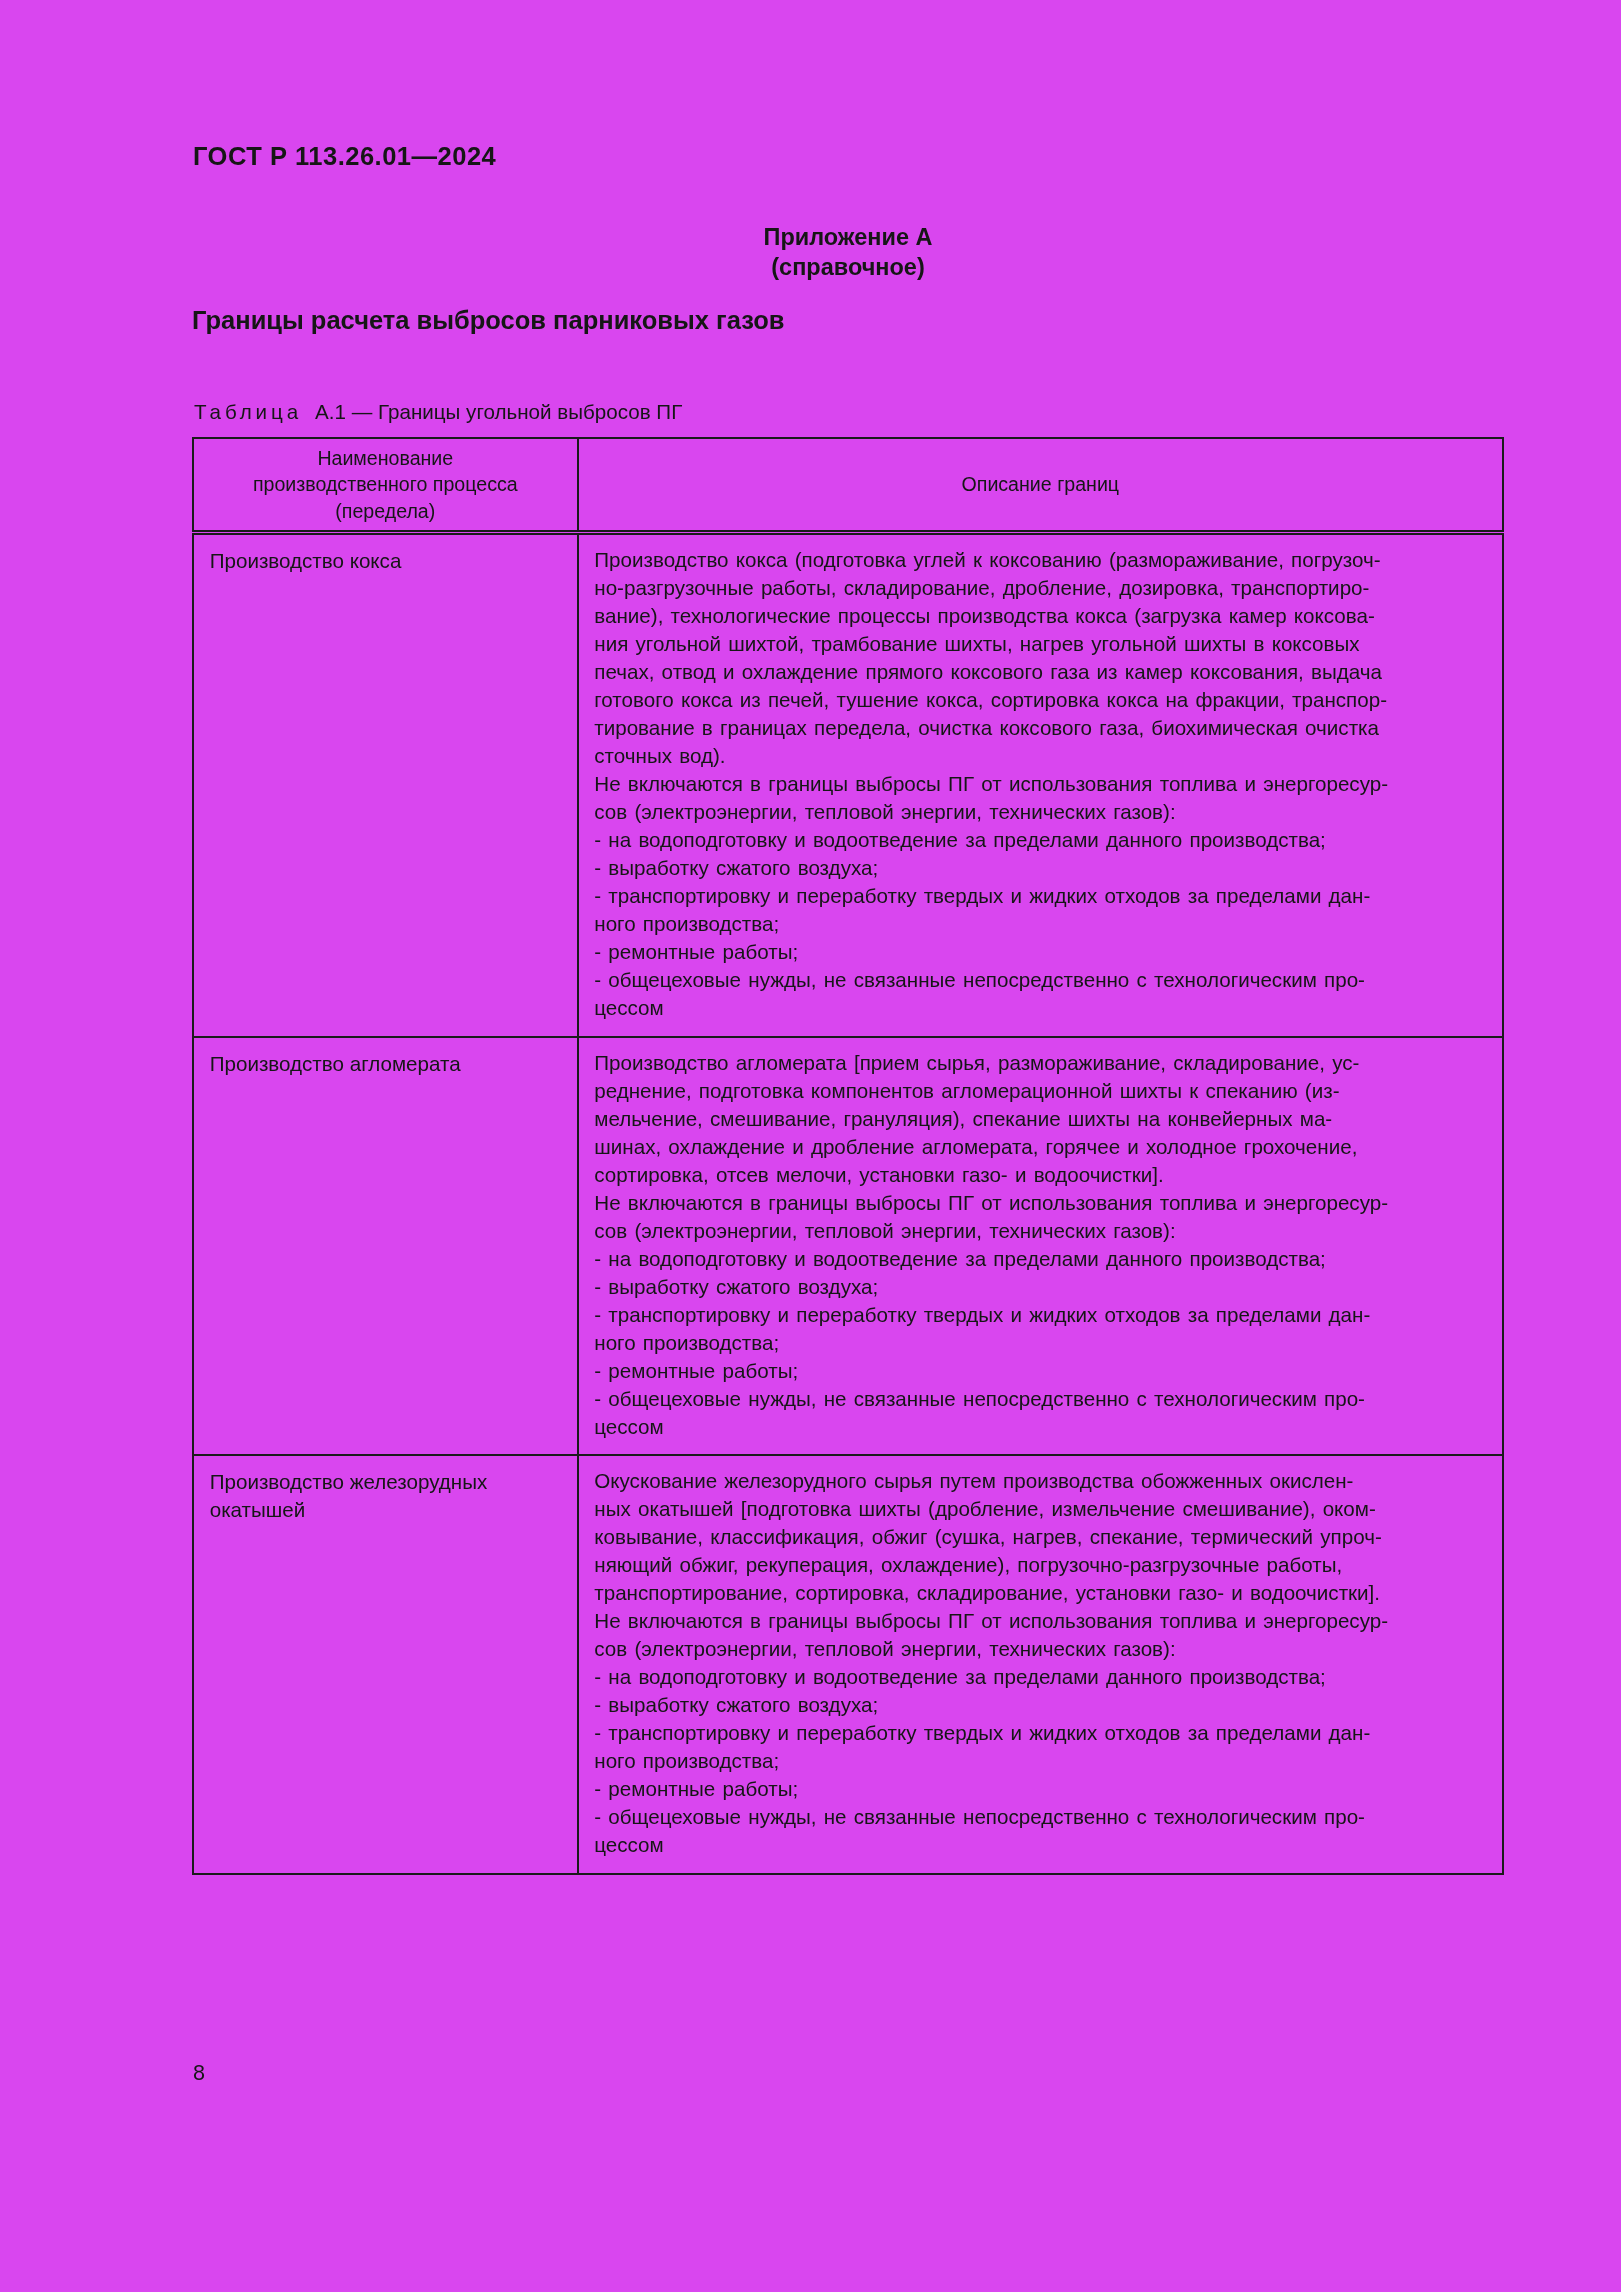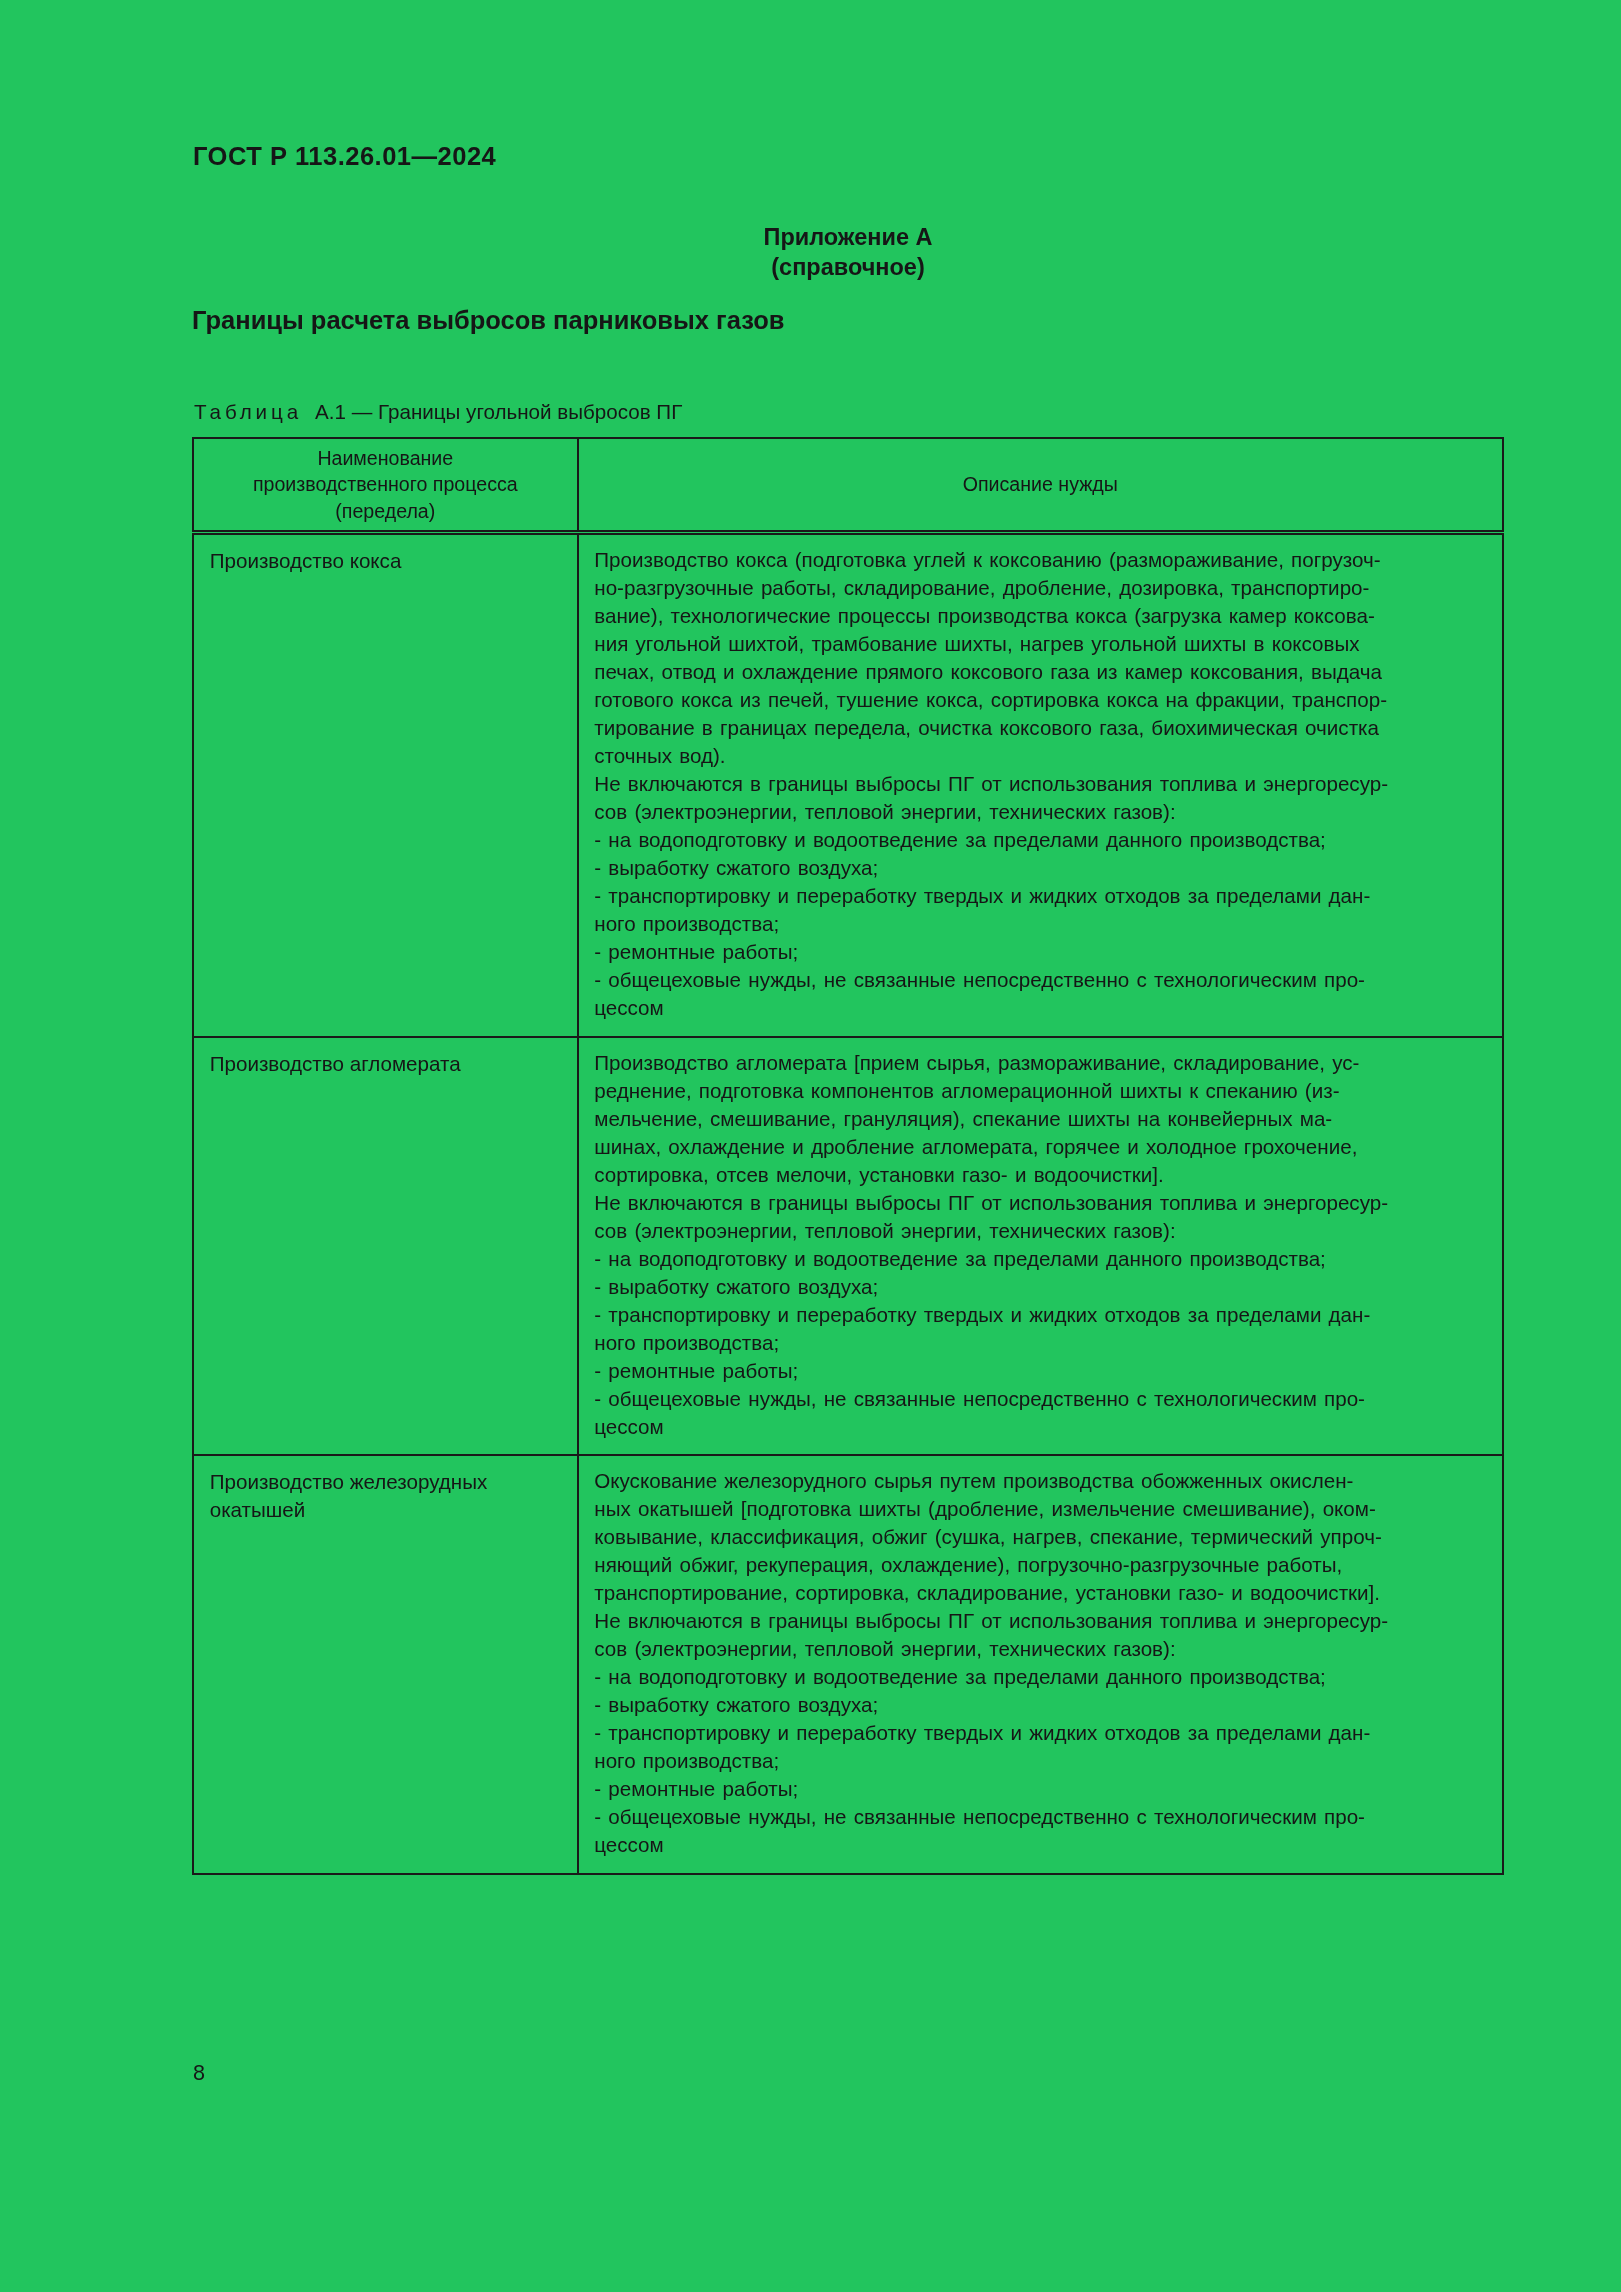--- a/index.html
+++ b/index.html
@@ -4,21 +4,21 @@
 <style>
   html, body {
     margin: 0;
     padding: 0;
     background: #e8e8e8;
   }
   .page {
     position: relative;
     width: 1621px;
     height: 2293px;
-    background: #22c55e;
+    background: #d946ef;
     font-family: "Liberation Sans", "DejaVu Sans", sans-serif;
     color: #161616;
     overflow: hidden;
   }
   .doc-code {
     position: absolute;
     left: 193px;
     top: 142px;
     font-size: 25.5px;
     font-weight: bold;
@@ -119,21 +119,21 @@
   <div class="table-caption">
     <span class="cap-label">Таблица</span><span class="cap-text">А.1 — Границы угольной выбросов ПГ</span>
   </div>
 
   <table class="boundaries">
     <thead>
       <tr>
         <th class="col-process">Наименование
 производственного процесса
 (передела)</th>
-        <th class="col-desc">Описание нужды</th>
+        <th class="col-desc">Описание границ</th>
       </tr>
     </thead>
     <tbody>
       <tr>
         <td class="proc-cell">Производство кокса</td>
         <td class="desc-cell">Производство кокса (подготовка углей к коксованию (размораживание, погрузоч-
 но-разгрузочные работы, складирование, дробление, дозировка, транспортиро-
 вание), технологические процессы производства кокса (загрузка камер коксова-
 ния угольной шихтой, трамбование шихты, нагрев угольной шихты в коксовых
 печах, отвод и охлаждение прямого коксового газа из камер коксования, выдача

